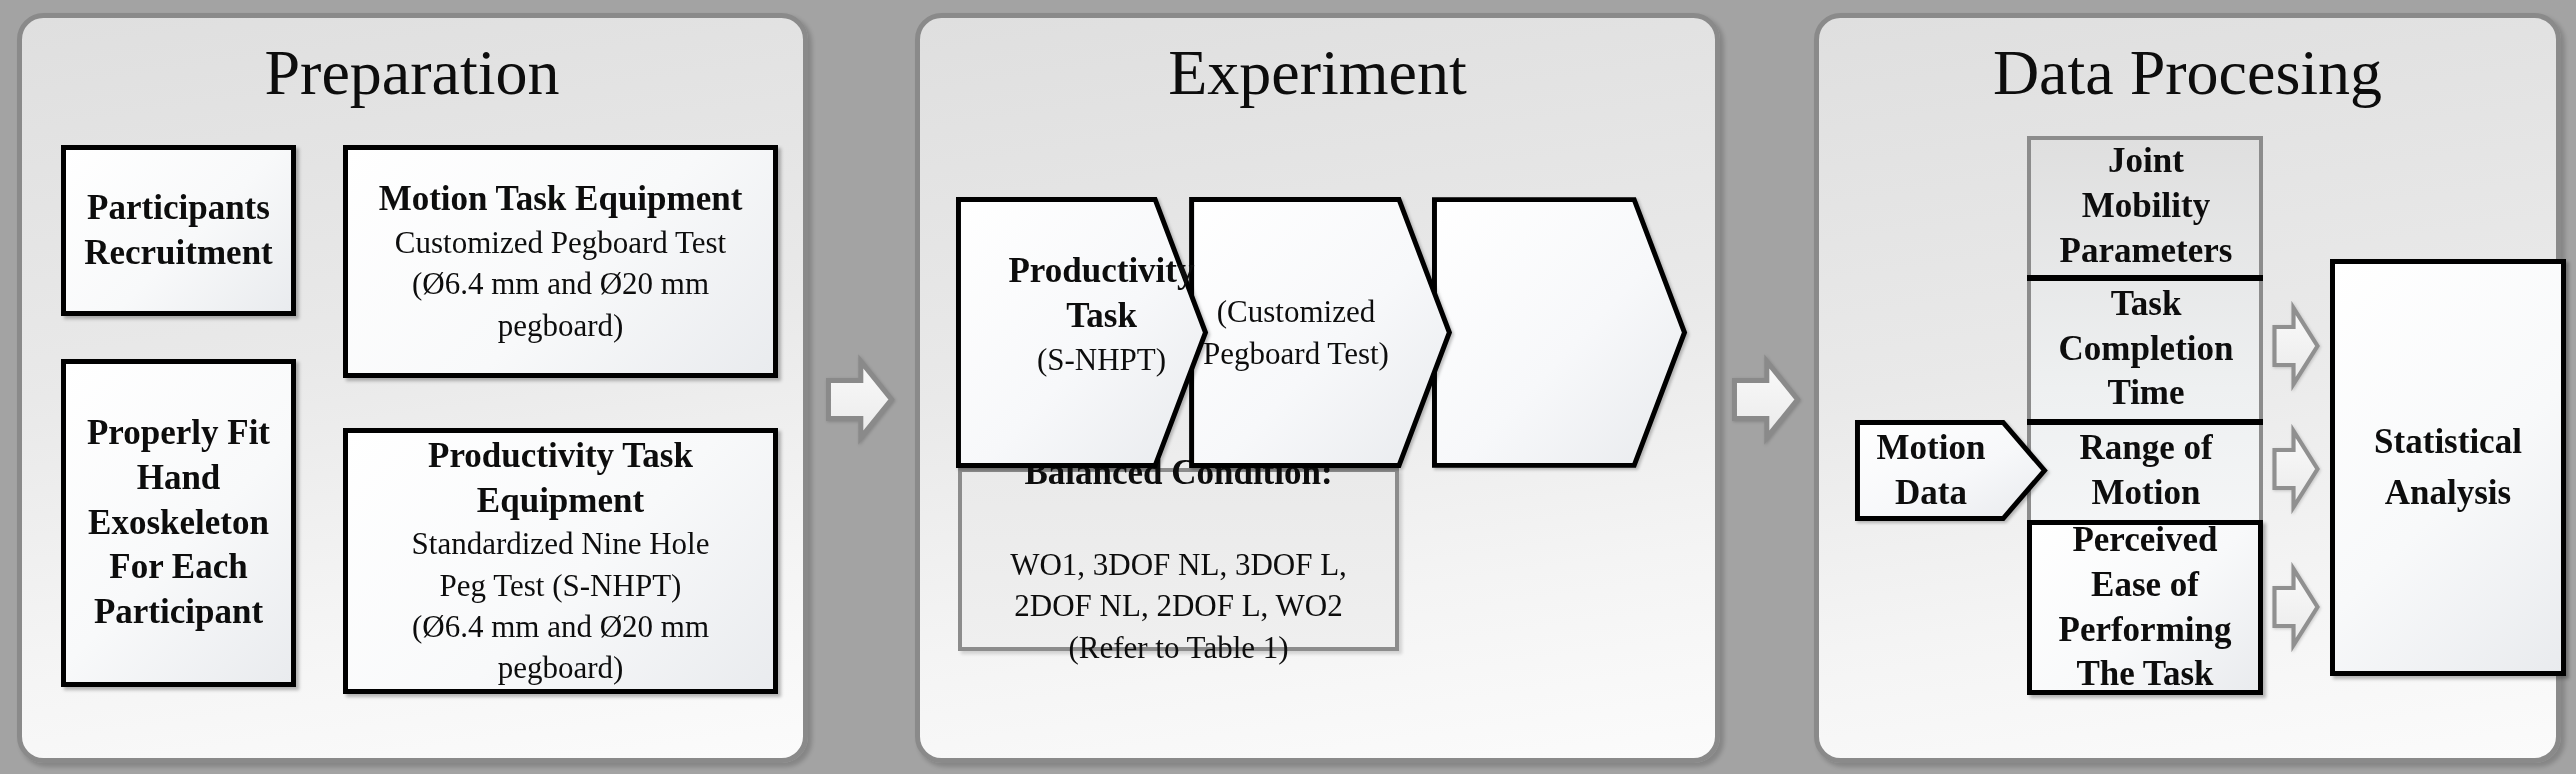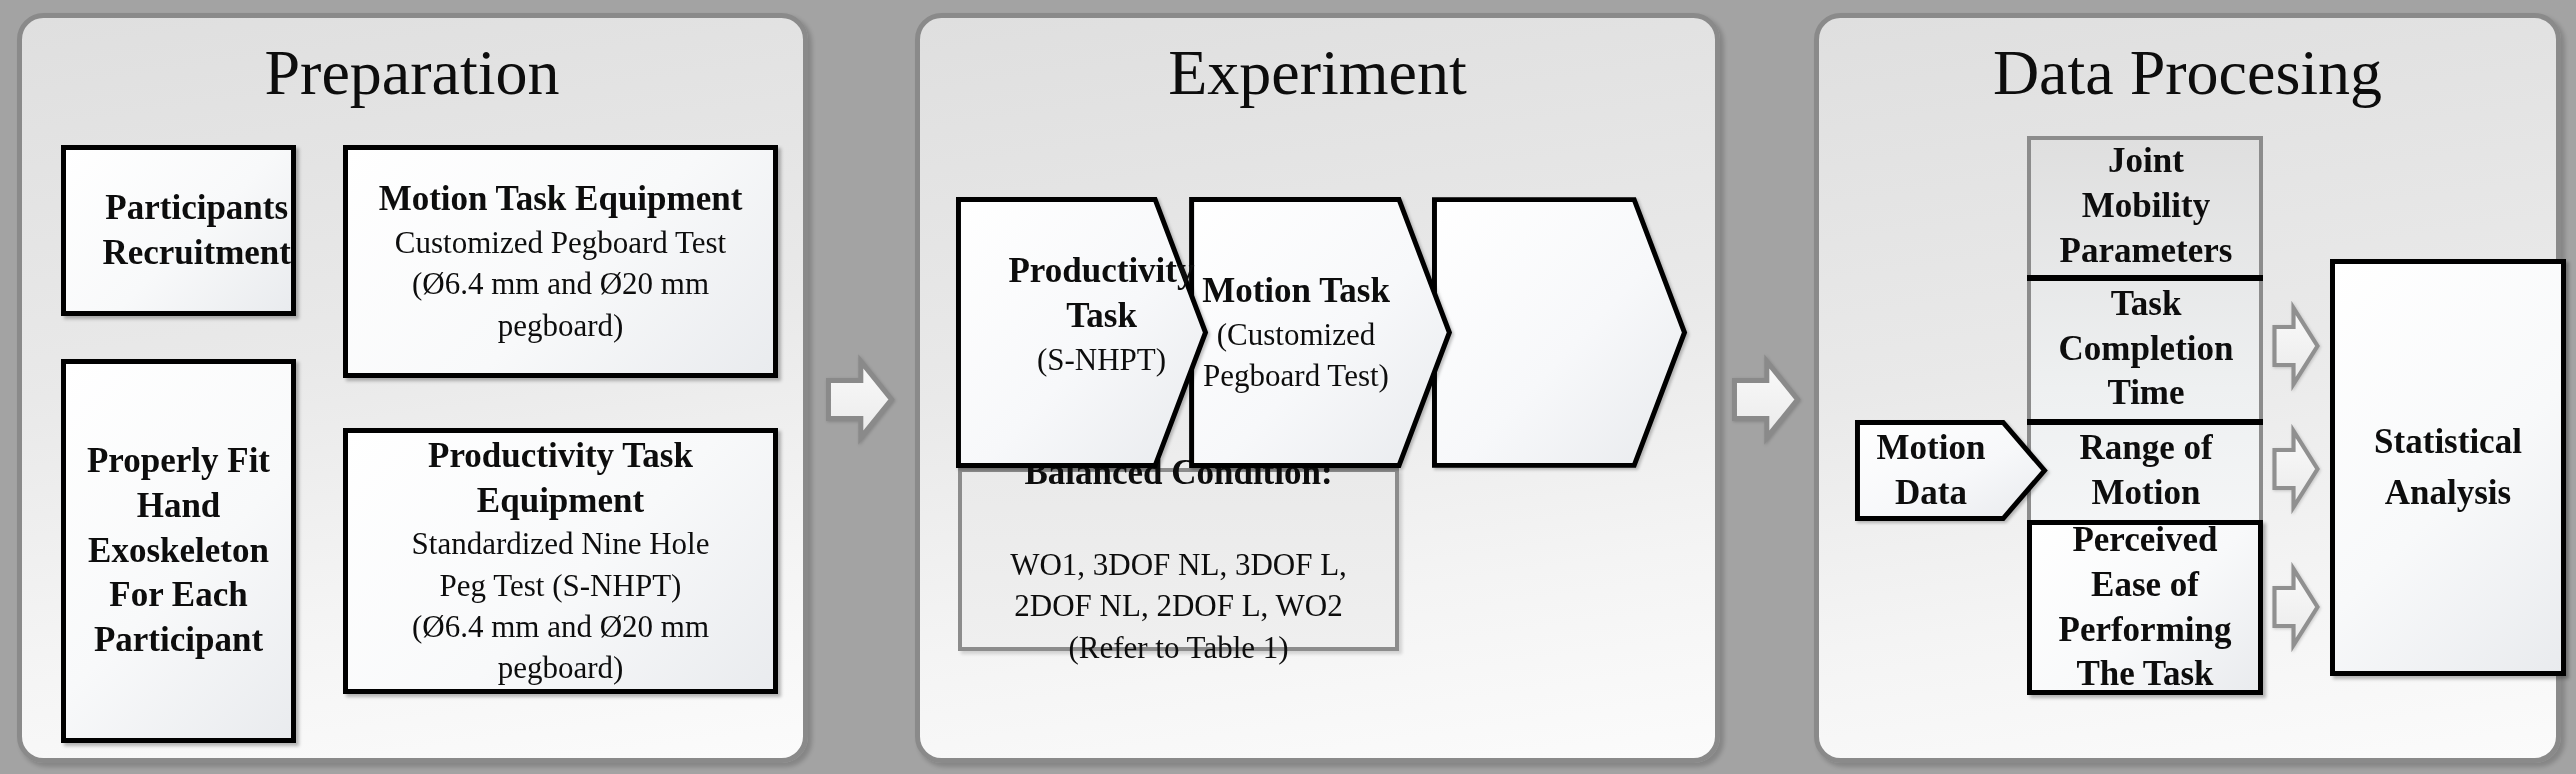--- a/index.html
+++ b/index.html
@@ -59,33 +59,33 @@
         <stop offset="0" stop-color="#fafafa"></stop>
         <stop offset="1" stop-color="#eaeaea"></stop>
       </linearGradient>
     </defs>
   </svg>
 
   <section class="panel" style="left:16.5px;top:13.2px;width:791px;height:750px;">
     <h1 class="panel-title">Preparation</h1>
   </section>
 
-  <div class="bbox" style="left:61px;top:145px;width:235px;height:171px;align-items:flex-end;">
+  <div class="bbox" style="left:61px;top:145px;width:235px;height:171px;">
     <div class="h">Participants
 Recruitment</div>
   </div>
 
   <div class="bbox" style="left:343px;top:145px;width:435px;height:233px;">
     <div class="h">Motion Task Equipment</div>
     <div class="s">Customized Pegboard Test
 (Ø6.4 mm and Ø20 mm
 pegboard)</div>
   </div>
 
-  <div class="bbox" style="left:61px;top:359px;width:235px;height:384px;">
+  <div class="bbox" style="left:61px;top:359px;width:235px;height:328px;">
     <div class="h">Properly Fit
 Hand
 Exoskeleton
 For Each
 Participant</div>
   </div>
 
   <div class="bbox" style="left:343px;top:428px;width:435px;height:266px;">
     <div class="h">Productivity Task
 Equipment</div>
@@ -119,21 +119,20 @@
   <svg class="shape chev" style="left:956px;top:197px;" width="252" height="271" viewBox="0 0 305 328">
     <polygon points="3,3 241,3 302,164 241,325 3,325" fill="url(#boxGrad)" stroke="#000" stroke-width="6" stroke-linejoin="miter"></polygon>
   </svg>
 
   <div class="cell" style="left:956px;top:197px;width:203px;height:235px;padding-left:44px;">
     <div class="h">Productivity
 Task</div>
     <div class="s">(S-NHPT)</div>
   </div>
   <div class="cell" style="left:1189px;top:197px;width:214px;height:271px;">
-    <div class="h">Motion Task</div>
     <div class="s">(Customized
 Pegboard Test)</div>
   </div>
 
   <svg class="shape flow" style="left:1732px;top:358px;" width="68" height="83" viewBox="0 0 82 100">
     <polygon points="3,27 42,27 42,4 79,50 42,96 42,73 3,73" fill="url(#arrGrad)" stroke="#8a8a8a" stroke-width="6" stroke-linejoin="miter"></polygon>
   </svg>
 
   <section class="panel" style="left:1814px;top:13.2px;width:747px;height:750px;">
     <h1 class="panel-title">Data Procesing</h1>

